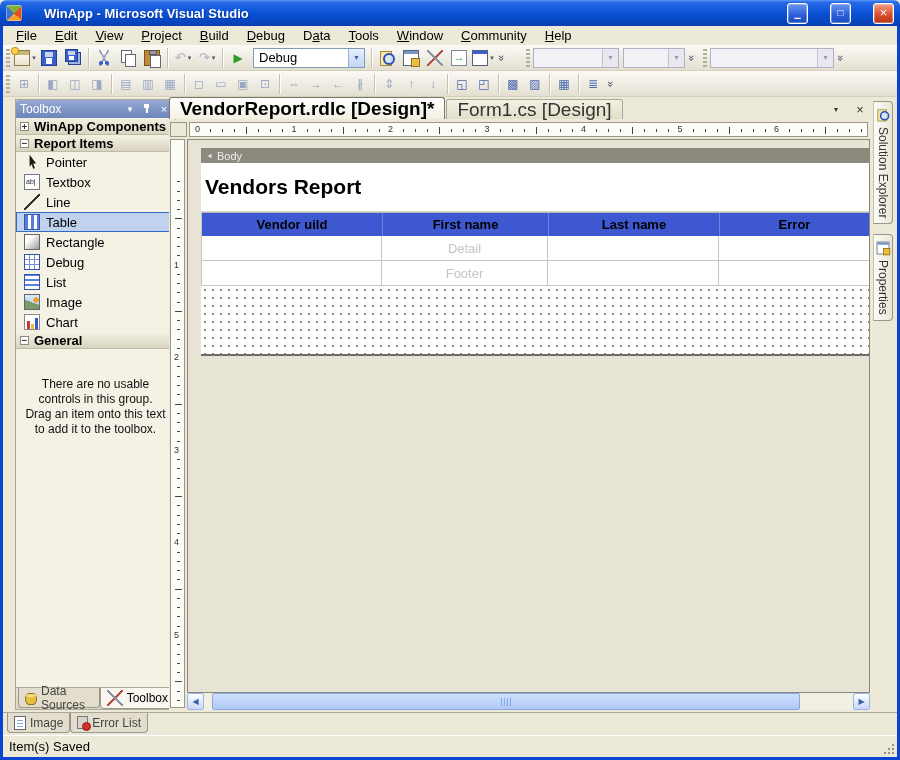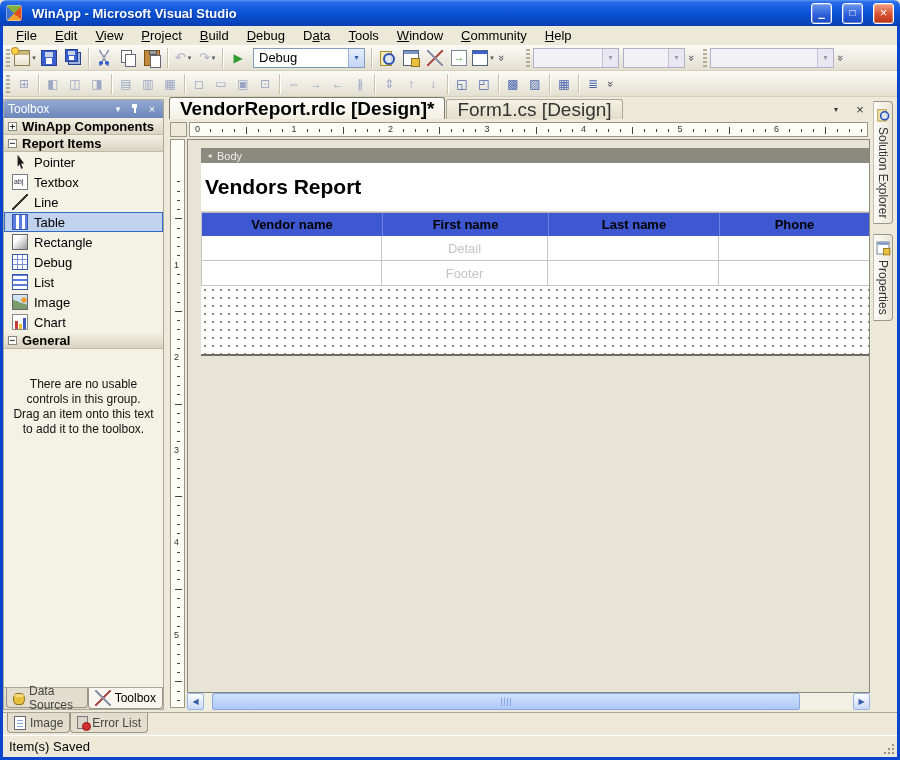--- a/index.html
+++ b/index.html
@@ -1,20 +1,20 @@
 <!DOCTYPE html>
 <html><head>
 <meta charset="utf-8">
 <style>
 *{box-sizing:border-box;margin:0;padding:0;font-family:"Liberation Sans","DejaVu Sans",sans-serif}
 html,body{width:900px;height:760px;overflow:hidden}
 .win{position:relative;width:900px;height:760px;background:#ece9d8}
 .abs{position:absolute}
 
-.titlebar{left:0;top:0;width:900px;height:26px;background:linear-gradient(180deg,#5a9af6 0%,#2a6ae8 8%,#0c54d8 45%,#0847c2 80%,#0a3eb0 100%);border-radius:6px 6px 0 0;display:flex;align-items:center;padding:0 6px;gap:10px}
+.titlebar{left:0;top:0;width:900px;height:26px;background:linear-gradient(180deg,#5a9af6 0%,#2a6ae8 8%,#0c54d8 45%,#0847c2 80%,#0a3eb0 100%);border-radius:6px 6px 0 0;display:flex;align-items:center;padding:0 6px;gap:22px}
 .titlebar .ttl{color:#fff;font-weight:bold;font-size:13px;text-shadow:1px 1px 1px #0838a0;flex:1;white-space:nowrap}
 .vsicon{width:16px;height:16px;border-radius:3px;background:conic-gradient(from 45deg,#e05020 0 25%,#f0a030 0 50%,#4070d0 0 75%,#80b040 0 100%);box-shadow:inset 0 0 0 1px rgba(255,255,255,.35)}
 .wbtn{width:21px;height:21px;border:1px solid #fff;border-radius:3px;background:linear-gradient(#6a96ef,#2a5cd8 60%,#1e4cc0);color:#fff;font-size:10px;display:flex;align-items:center;justify-content:center;box-shadow:inset 0 0 0 1px rgba(255,255,255,.3)}
 .wbtn.close{background:linear-gradient(#f0a088,#d85030 55%,#b83515)}
 .wbtn span{line-height:10px}
 .b-side{background:#0a45cf}
 
 .menubar{left:3px;top:26px;width:894px;height:19px;display:flex;align-items:center;padding-left:4px;font-size:13px;background:#ece9d8}
 .mi{padding:1px 9px;white-space:nowrap}
 
@@ -75,21 +75,21 @@
 .ic-image{border:1px solid #667;background:radial-gradient(circle at 11px 5px,#f0a030 2.5px,transparent 3px),linear-gradient(200deg,transparent 52%,#7a9a6a 52%),linear-gradient(#d8e8f8,#b0ccf0)}
 .ic-subreport{border:1px solid #888;background:linear-gradient(#3858c8,#3858c8) 2px 3px/8px 2px no-repeat,linear-gradient(#48a048,#48a048) 2px 7px/10px 2px no-repeat,linear-gradient(#c83838,#c83838) 2px 11px/6px 2px no-repeat,#fff}
 .ic-chart{border:1px solid #888;background:linear-gradient(#c83838,#c83838) 2px bottom/3px 8px no-repeat,linear-gradient(#e8c030,#e8c030) 6px bottom/3px 5px no-repeat,linear-gradient(#3858c8,#3858c8) 10px bottom/3px 11px no-repeat,#fff}
 .ic-datasrc{width:12px;height:12px;background:#e8c040;border:1px solid #907020;border-radius:4px/6px;margin-top:2px}
 .ic-datasrc::before{content:"";position:absolute;left:0;top:0;right:0;height:3px;background:#f4dc80;border-radius:50%}
 .ic-output{width:12px;height:14px;background:#fff;border:1px solid #667}
 .ic-output::before{content:"";position:absolute;left:2px;top:2px;right:2px;bottom:2px;background:repeating-linear-gradient(0deg,#88a8d8 0 1px,transparent 1px 3px)}
 .ic-errorlist{width:11px;height:13px;background:#d8d4c8;border:1px solid #778}
 .ic-errorlist::after{content:"";position:absolute;right:-4px;bottom:-3px;width:7px;height:7px;border-radius:50%;background:#d03030;border:1px solid #901818}
 
-.tbx{left:3px;top:99px;width:161px;height:611px;background:#f4f1e5;border:1px solid #aca899}
+.tbx{left:15px;top:99px;width:161px;height:611px;background:#f4f1e5;border:1px solid #aca899}
 .tbx-head{height:18px;background:linear-gradient(#94a9d3,#6d86ba);color:#fff;font-size:12px;display:flex;align-items:center;padding:0 4px;gap:3px;border-radius:2px 2px 0 0}
 .tbx-head .t{flex:1}
 .hb{width:14px;height:14px;display:flex;align-items:center;justify-content:center;color:#fff;font-size:9px}
 .pin{width:10px;height:12px;position:relative}
 .pin::before{content:"";position:absolute;left:2px;top:1px;width:5px;height:4px;background:#fff}
 .pin::after{content:"";position:absolute;left:4px;top:5px;width:2px;height:5px;background:#fff}
 .tbx-grp{display:flex;align-items:center;gap:5px;padding:2px 4px;background:linear-gradient(#f4f1e4,#d9d4c0);border-bottom:1px solid #c0bba8;font-weight:bold;font-size:13px;height:17px}
 .exp{width:9px;height:9px;border:1px solid #8a8878;background:#fff;font-size:9px;line-height:7px;text-align:center;color:#333;flex:none;font-family:"DejaVu Sans Mono",monospace}
 .tbx-item{display:flex;align-items:center;gap:6px;padding:0 2px 0 7px;height:20px;font-size:13px;border:1px solid transparent}
 .tbx-item.sel{background:#c1d2ee;border-color:#316ac5}
@@ -598,30 +598,30 @@
         </div>
       <div class="rbody">
         <div class="dots"></div>
         <div class="rtitle">
             <span>Vendors Report</span>
           </div>
         <div class="rtable">
           <div class="rheader">
 
           <div class="hcell">
-                <span>Vendor name</span>
+                <span>Vendor uild</span>
               </div>
               <div class="hcell">
                 <span>First name</span>
               </div>
               <div class="hcell">
                 <span>Last name</span>
               </div>
               <div class="hcell">
-                <span>Phone</span>
+                <span>Error</span>
               </div>
             </div>
           <div>
 
           <div class="trow">
                 <div class="tcell"></div>
                 <div class="tcell">Detail</div>
                 <div class="tcell"></div>
                 <div class="tcell"></div>
               </div>

